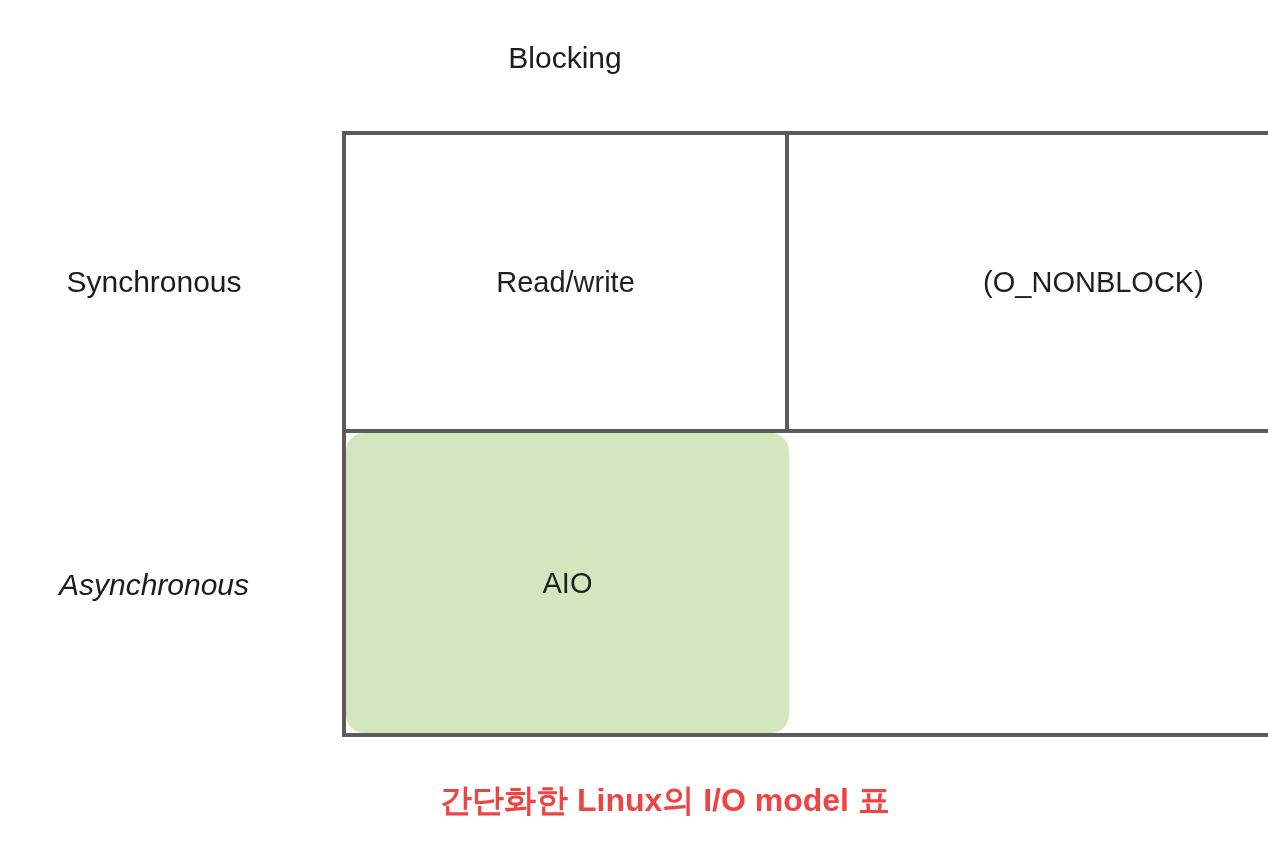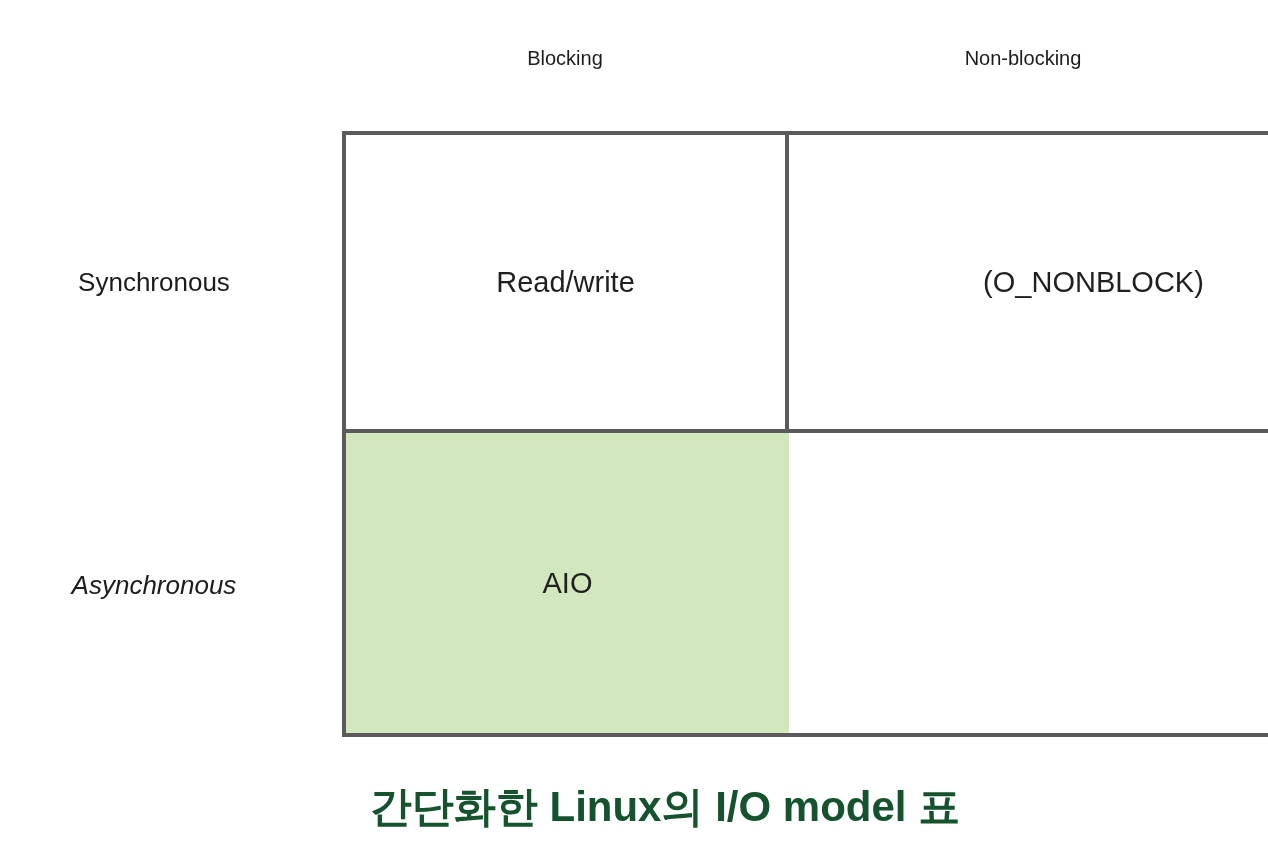--- a/index.html
+++ b/index.html
@@ -11,36 +11,36 @@
     position: relative;
     overflow: hidden;
   }
   .page { position: absolute; inset: 0; background: #ffffff; }
 
   
   .col-header {
     position: absolute;
     top: 40px;
     transform: translateX(-50%);
-    font-size: 20px;
+    font-size: 30px;
     line-height: 36px;
     color: #1c1c1c;
     white-space: nowrap;
   }
   .col-header.blocking { left: 565px; }
   .col-header.nonblocking { left: 1023px; }
 
   
   .row-header {
     position: absolute;
     left: 0;
     width: 308px;
     transform: translateY(-50%);
     text-align: center;
-    font-size: 26px;
+    font-size: 30px;
     color: #1c1c1c;
     white-space: nowrap;
   }
   .row-header.synchronous { top: 282px; }
   .row-header.asynchronous { top: 585px; font-style: italic; }
 
   
   .matrix {
     position: absolute;
     left: 342px; top: 131px;
@@ -56,42 +56,41 @@
     flex-direction: column;
     align-items: center;
     justify-content: center;
     text-align: center;
     font-size: 29px;
     line-height: 42px;
     color: #1f1f1f;
   }
   .cell.b-right { border-right: 4px solid var(--border-color, #5b5b5b); }
   .cell.b-bottom { border-bottom: 4px solid var(--border-color, #5b5b5b); }
-  .cell.highlight { background: var(--highlight-color, #d2e7bd); }
+  .cell.highlight { background: var(--highlight-color, #d2e7bd); border-radius: 18px; }
   .cell-line { white-space: nowrap; }
 
   
   .caption {
     position: absolute;
     left: 665px; top: 779px;
     transform: translateX(-50%);
-    font-size: 42px;
+    font-size: 32px;
     font-weight: bold;
-    color: #14532d;
+    color: #ef4444;
     white-space: nowrap;
   }
 </style>
 </head>
 <body>
 
 <div class="page">
 
   <div class="col-header blocking">Blocking</div>
 
-  <div class="col-header nonblocking">Non-blocking</div>
 
   <div class="row-header synchronous">Synchronous</div>
 
   <div class="row-header asynchronous">Asynchronous</div>
 
   <div class="matrix">
 
     <div class="cell b-right b-bottom">
       <div class="cell-line">Read/write</div>
     </div>

